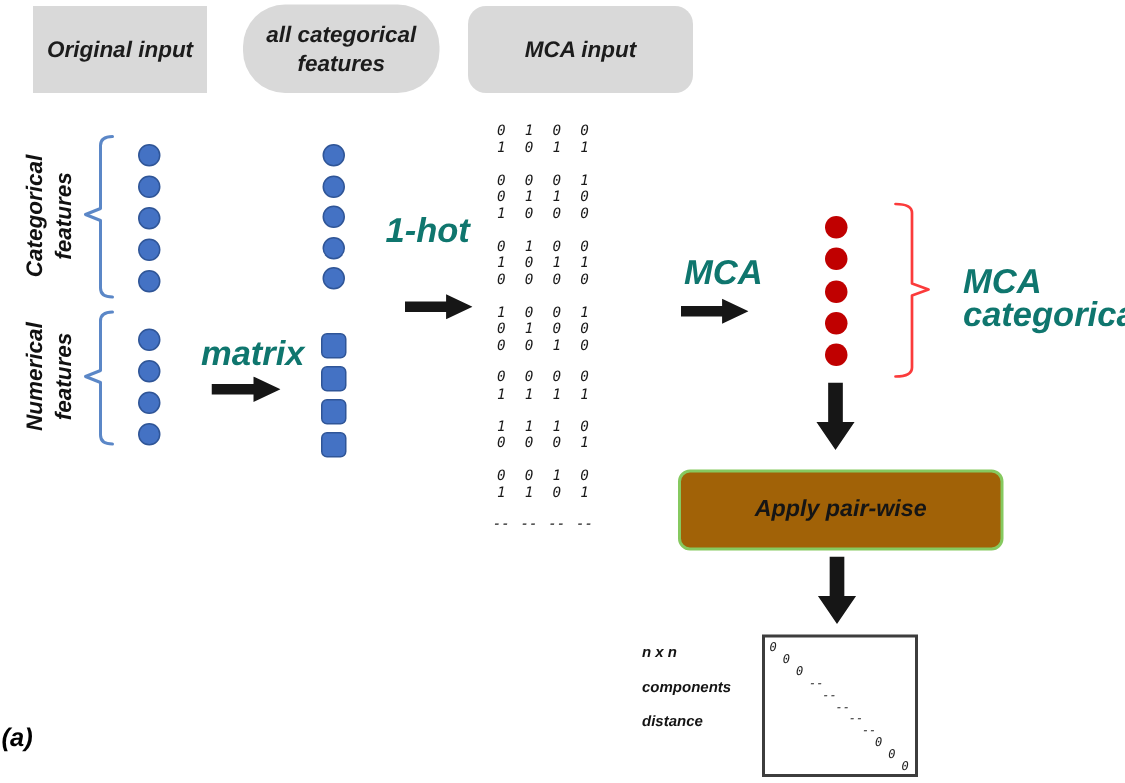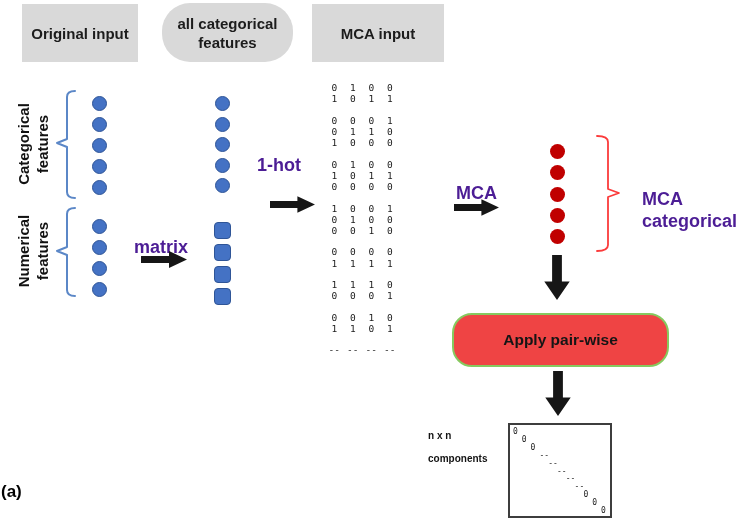--- a/index.html
+++ b/index.html
@@ -1,43 +1,43 @@
 <!DOCTYPE html>
 <html style="--header-bg: #d9d9d9; --blue: #4472c4; --blue-border: #2f5597; --red: #c00000; --bracket-blue: #5b87c7; --bracket-red: #fb3b3b; --green: #86c95f; --arrow: #161616;"><head>
 <meta charset="utf-8">
 <style>
   html,body { margin:0; padding:0; background:#ffffff; }
   .canvas { position:relative; width:750px; height:522px; background:#ffffff;
-            font-family:"Liberation Sans",sans-serif; overflow:hidden; }
+            font-family:"Liberation Sans",sans-serif; overflow:hidden;font-style:italic; }
 
   .hdr { position:absolute; background:var(--header-bg); color:#1c1c1c;
          display:flex; align-items:center; justify-content:center; text-align:center;
          font-weight:bold; font-size:15px; line-height:19px; }
 
   .rot { position:absolute; transform:rotate(-90deg); text-align:center;
          font-weight:bold; font-size:15px; line-height:19px; color:#111; }
 
   .dotcol { position:absolute; display:flex; flex-direction:column; }
   .dot.circle { width:15px; height:15px; border-radius:50%; background:var(--blue);
                 border:1px solid var(--blue-border); box-sizing:border-box; }
   .dot.square { width:17px; height:17px; border-radius:4px; background:var(--blue);
                 border:1px solid var(--blue-border); box-sizing:border-box; }
   .dot.redcircle { width:15px; height:15px; border-radius:50%; background:var(--red); }
 
-  .blab { position:absolute; font-weight:bold; font-size:18px; line-height:22px; color:#4c1d95;margin-top:12px; }
+  .blab { position:absolute; font-weight:bold; font-size:23px; line-height:22px; color:#0f766e; }
 
   .mtx { position:absolute; left:325px; top:82px; }
   .mgroup { margin-top:10px; }
   .mgroup:first-child { margin-top:0; }
   .mrow { display:flex; height:11.3px; align-items:center; }
   .mcell { width:18.5px; text-align:center; font-family:"DejaVu Sans Mono",monospace;
            font-size:9.5px; color:#1a1a1a; }
 
   .greenbox { position:absolute; left:452px; top:313px; width:217px; height:54px;
-              border:2.5px solid var(--green); border-radius:20px; background:#ef4444;
+              border:2.5px solid var(--green); border-radius:8px; background:#a16207;
               display:flex; flex-direction:column; align-items:center; justify-content:center;
               font-weight:bold; font-size:15.5px; line-height:20px; color:#151515;
               box-sizing:border-box; }
 
   .dmatrix { position:absolute; left:508px; top:423px; width:104px; height:95px;
              border:2px solid #3d3d3d; box-sizing:border-box; background:#fff; }
   .diag { position:absolute; font-family:"DejaVu Sans Mono",monospace; font-size:8px;
           line-height:8px; color:#222; }
 
   .nxn { position:absolute; left:428px; top:424px; font-weight:bold; font-size:10px;
@@ -52,21 +52,21 @@
 <body>
 
 <div class="canvas">
 
   <div class="hdr" style="left:22px; top:4px; width:116px; height:58px;">
     <span>Original input</span>
   </div>
   <div class="hdr" style="left:162px; top:3px; width:131px; height:59px; padding:0 8px; box-sizing:border-box;border-radius:28px;">
     <span>all categorical features</span>
   </div>
-  <div class="hdr" style="left:312px; top:4px; width:132px; height:58px;">
+  <div class="hdr" style="left:312px; top:4px; width:150px; height:58px;border-radius:12px;">
     <span>MCA input</span>
   </div>
 
   <div class="rot" style="left:-20px; top:125px; width:106px; height:38px;">
     <div>Categorical</div>
     <div>features</div>
   </div>
   <div class="rot" style="left:-12px; top:232px; width:90px; height:38px;">
     <div>Numerical</div>
     <div>features</div>
@@ -276,20 +276,21 @@
     <div>Apply pair-wise</div>
   </div>
 
   <svg class="arr" style="left:545px; top:371px;" width="26" height="45" viewBox="0 0 26 46">
     <polygon points="8,0 18,0 18,27 26,27 13,46 0,27 8,27"></polygon>
   </svg>
 
   <div class="nxn">
     <div>n x n</div>
     <div>components</div>
+    <div>distance</div>
   </div>
 
   <div class="dmatrix">
       <span class="diag" style="left: 3px; top: 3px;">0</span>
       <span class="diag" style="left: 11.8px; top: 10.9px;">0</span>
       <span class="diag" style="left: 20.6px; top: 18.8px;">0</span>
       <span class="diag" style="left: 29.4px; top: 26.7px;">--</span>
       <span class="diag" style="left: 38.2px; top: 34.6px;">--</span>
       <span class="diag" style="left: 47px; top: 42.5px;">--</span>
       <span class="diag" style="left: 55.8px; top: 50.4px;">--</span>

